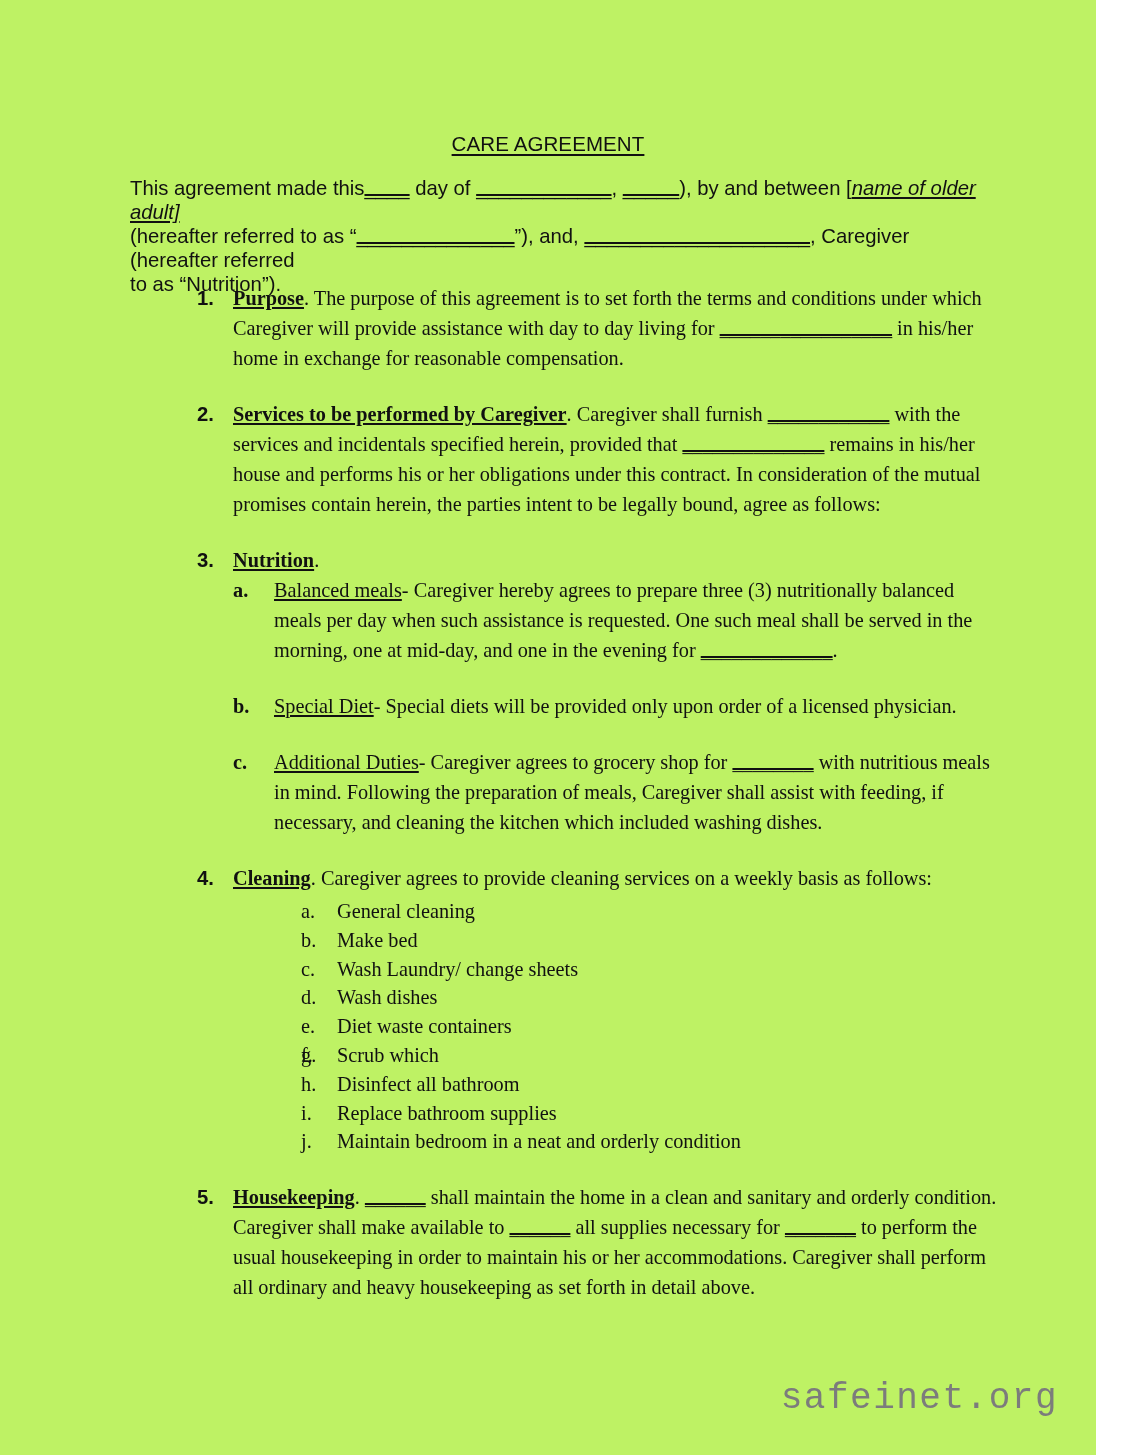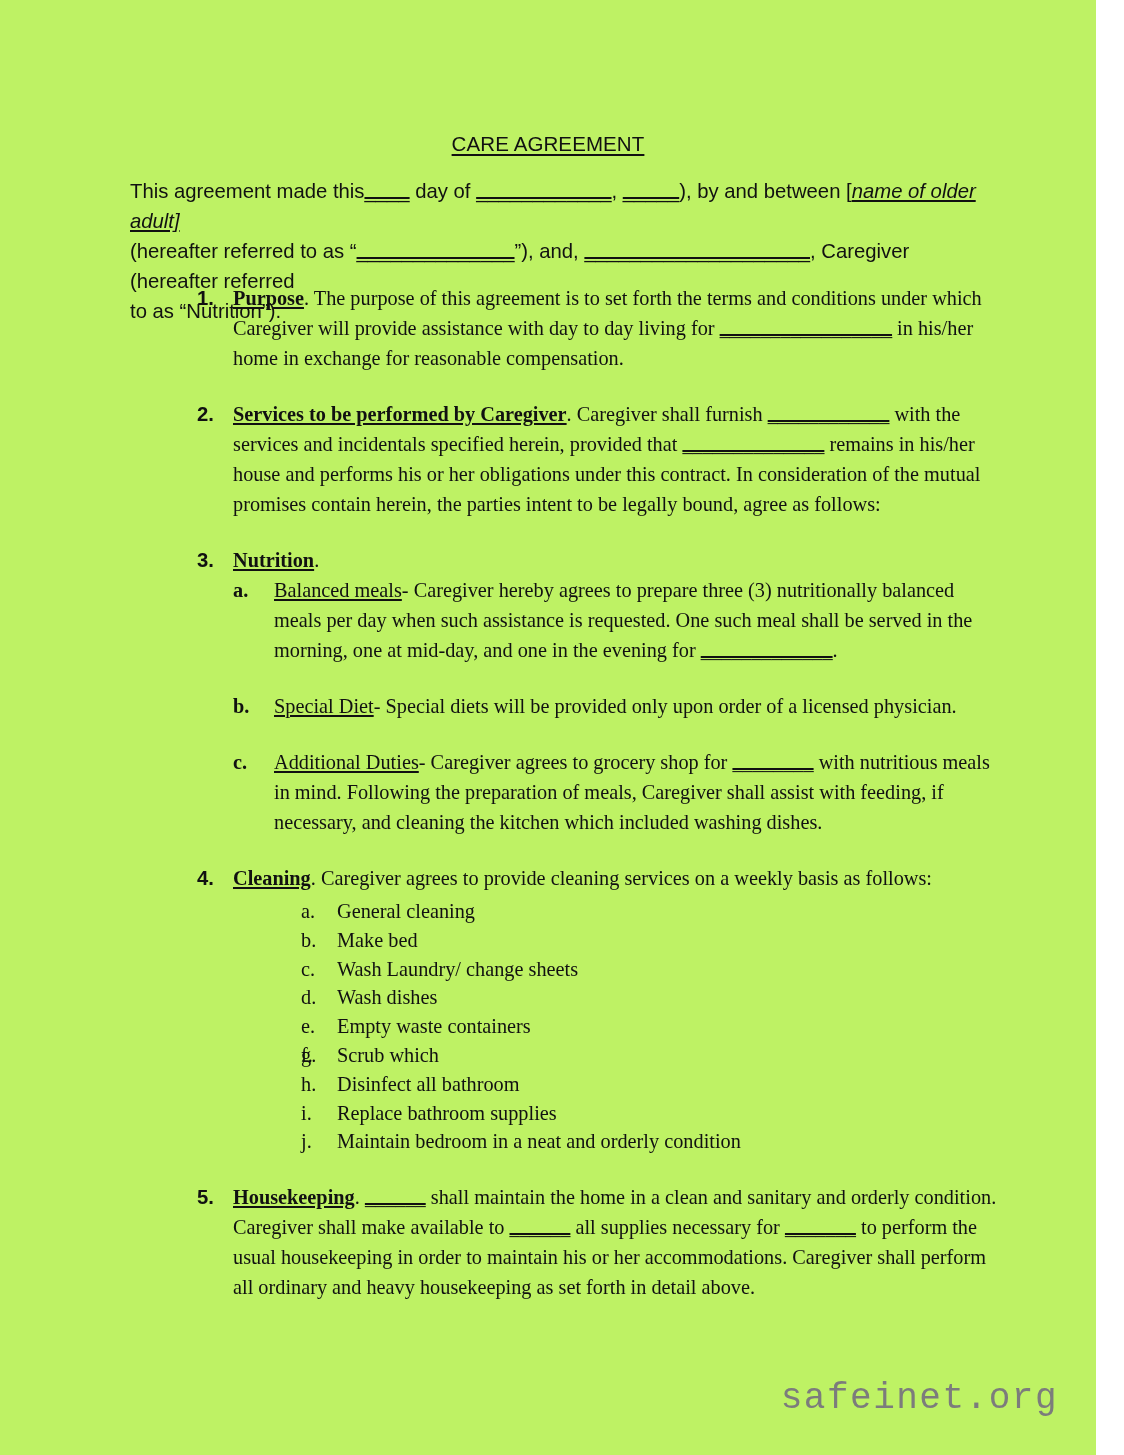--- a/index.html
+++ b/index.html
@@ -38,21 +38,21 @@
   .body-col {
     position: absolute;
     left: 130px;
     top: 176px;
     width: 862px;
   }
 
   p.para {
     margin: 0;
     font-size: 20.3px;
-    line-height: 30px;
+    line-height: 24px;
     text-align: left;
   }
 
   .ul { text-decoration: underline; text-underline-offset: 2px; }
   .bold { font-weight: bold; }
   .ital-ul { font-style: italic; text-decoration: underline; text-underline-offset: 2px; }
 
   
   .blank { text-decoration: underline; text-underline-offset: -1px; letter-spacing: 0px; }
 
@@ -180,21 +180,21 @@
     </div>
 
     <div class="item">
       <span class="marker">4.</span>
       <span class="item-body"><span class="bold ul">Cleaning</span><span>.</span><span>  Caregiver agrees to provide cleaning services on a weekly basis as follows:</span>
         <div class="sublist-plain">
           <div class="sub-item-plain"><span class="marker">a.</span><span>General cleaning</span></div>
           <div class="sub-item-plain"><span class="marker">b.</span><span>Make bed</span></div>
           <div class="sub-item-plain"><span class="marker">c.</span><span>Wash Laundry/ change sheets</span></div>
           <div class="sub-item-plain"><span class="marker">d.</span><span>Wash dishes</span></div>
-          <div class="sub-item-plain"><span class="marker">e.</span><span>Empty waste containers</span></div>
+          <div class="sub-item-plain"><span class="marker">e.</span><span>Diet waste containers</span></div>
           <div class="sub-item-plain"><span class="marker">f.</span></div>
           <div class="sub-item-plain"><span class="marker">g.</span><span>Scrub which</span></div>
           <div class="sub-item-plain"><span class="marker">h.</span><span>Disinfect all bathroom</span></div>
           <div class="sub-item-plain"><span class="marker">i.</span><span>Replace bathroom supplies</span></div>
           <div class="sub-item-plain"><span class="marker">j.</span><span>Maintain bedroom in a neat and orderly condition</span></div>
         </div>
       </span>
     </div>
 
     <div class="item" style="margin-top:26px;">

